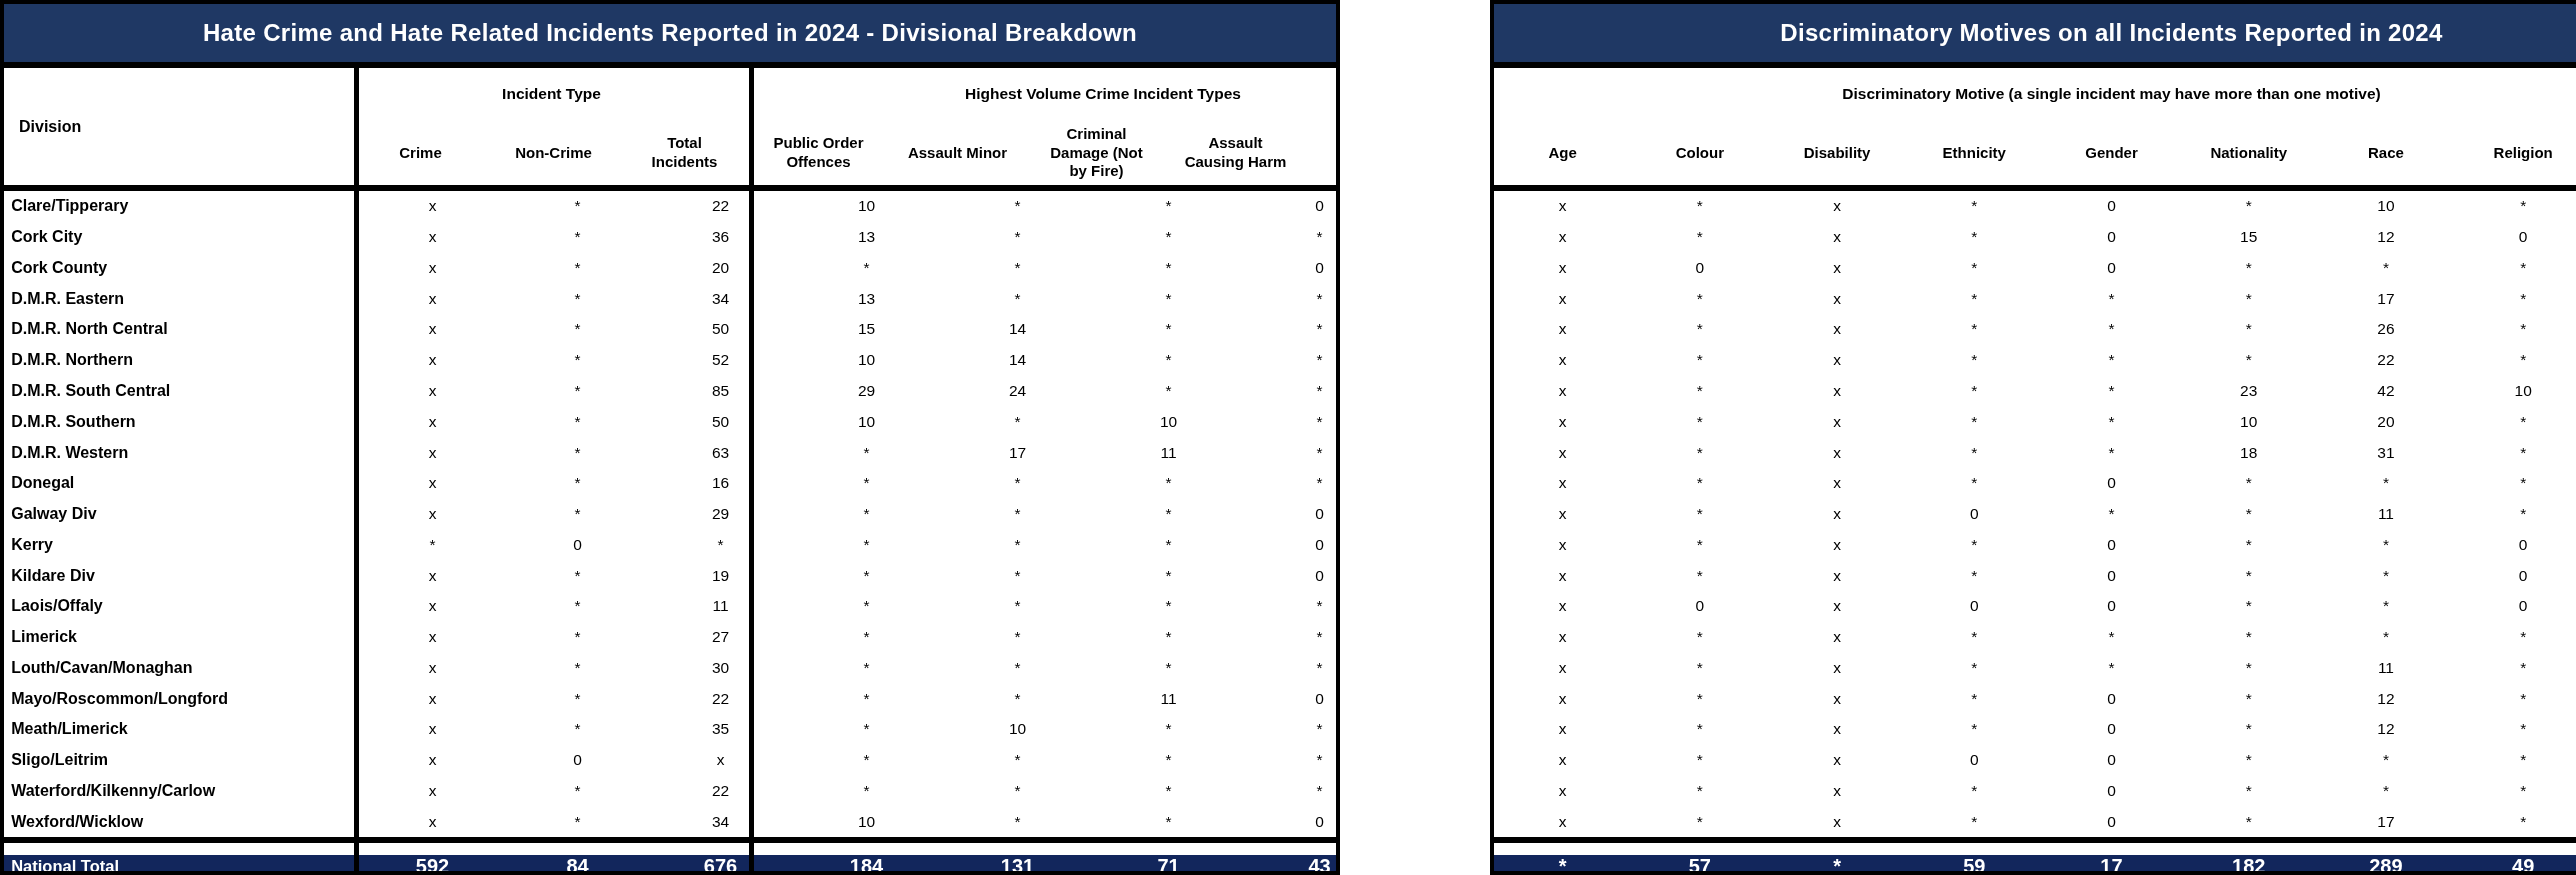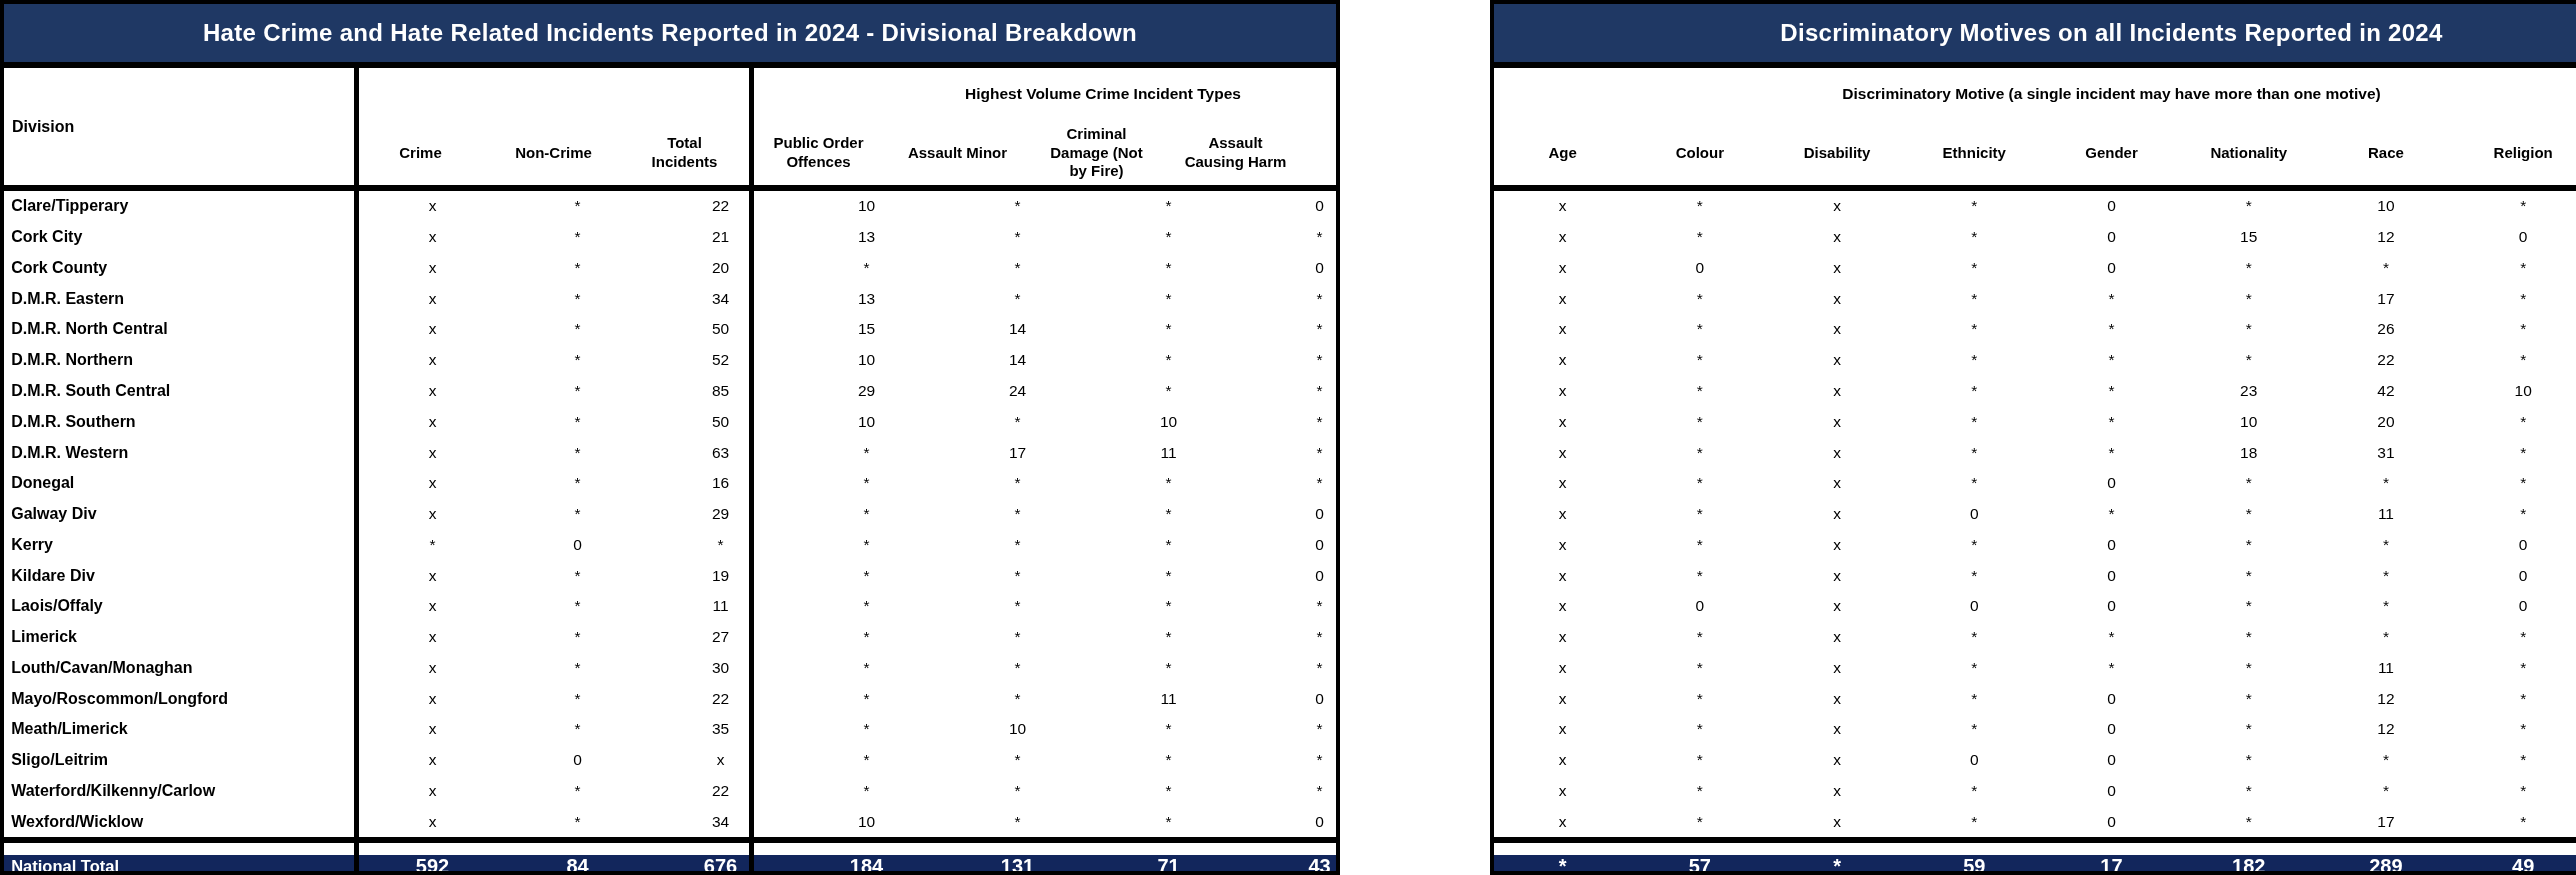--- a/index.html
+++ b/index.html
@@ -27,21 +27,21 @@
     display:flex;align-items:center;justify-content:center;
     font-weight:bold;font-size:15.5px;grid-row:1;text-align:center;
   }
   .col-head{
     grid-row:2;display:flex;align-items:center;justify-content:center;
     font-weight:bold;font-size:15px;text-align:center;line-height:1.25;
     padding:0 17.5px;box-sizing:border-box;
   }
   .row-head{
     grid-row:1 / span 2;grid-column:1;display:flex;align-items:center;
-    font-weight:bold;font-size:16px;padding-left:8px;
+    font-weight:bold;font-size:16px;padding-left:15px;
   }
   .rows{height:646px;flex:0 0 646px;display:flex;flex-direction:column;border-bottom:6.2px solid #000;}
   .row{flex:1 1 auto;display:grid;align-items:center;}
   .row-left{grid-template-columns:350px 133px 133px 129px 139px 139px 139px 139px 139px;gap:12px;}
   .row-right{grid-template-columns:repeat(9,1fr);}
   .c{text-align:center;font-size:15.5px;}
   .div-name{text-align:left;padding-left:7.2px;font-weight:bold;font-size:16px;white-space:nowrap;}
   .total{
     flex:1 1 auto;background:var(--navy2,#12265C);color:#fff;font-weight:bold;
     display:grid;align-items:center;margin-top:12px;
@@ -54,40 +54,41 @@
 </style>
 </head>
 <body>
 
 <div class="canvas">
 
   <div class="tbl tbl-left">
     <div class="title">Hate Crime and Hate Related Incidents Reported in 2024 - Divisional Breakdown</div>
     <div class="hdr hdr-left">
       <div class="row-head">Division</div>
+      <div class="group-label" style="grid-column:2 / 5;">Incident Type</div>
       <div class="group-label" style="grid-column:5 / 10;margin-left:13px;">Highest Volume Crime Incident Types</div>
       <div id="left-col-heads" style="display:contents;"><div class="col-head" style="grid-column: 2;">Crime</div><div class="col-head" style="grid-column: 3;">Non-Crime</div><div class="col-head" style="grid-column: 4;">Total Incidents</div><div class="col-head" style="grid-column: 5;">Public Order Offences</div><div class="col-head" style="grid-column: 6;">Assault Minor</div><div class="col-head" style="grid-column: 7;">Criminal Damage (Not by Fire)</div><div class="col-head" style="grid-column: 8;">Assault Causing Harm</div><div class="col-head" style="grid-column: 9;">Murder Threats</div></div>
     </div>
     <div class="rows" id="left-rows">
         <div class="row row-left">
           <div class="div-name">Clare/Tipperary</div>
           <div class="c">x</div>
           <div class="c">*</div>
           <div class="c">22</div>
           <div class="c">10</div>
           <div class="c">*</div>
           <div class="c">*</div>
           <div class="c">0</div>
           <div class="c">0</div>
         </div>
         <div class="row row-left">
           <div class="div-name">Cork City</div>
           <div class="c">x</div>
           <div class="c">*</div>
-          <div class="c">21</div>
+          <div class="c">36</div>
           <div class="c">13</div>
           <div class="c">*</div>
           <div class="c">*</div>
           <div class="c">*</div>
           <div class="c">0</div>
         </div>
         <div class="row row-left">
           <div class="div-name">Cork County</div>
           <div class="c">x</div>
           <div class="c">*</div>

